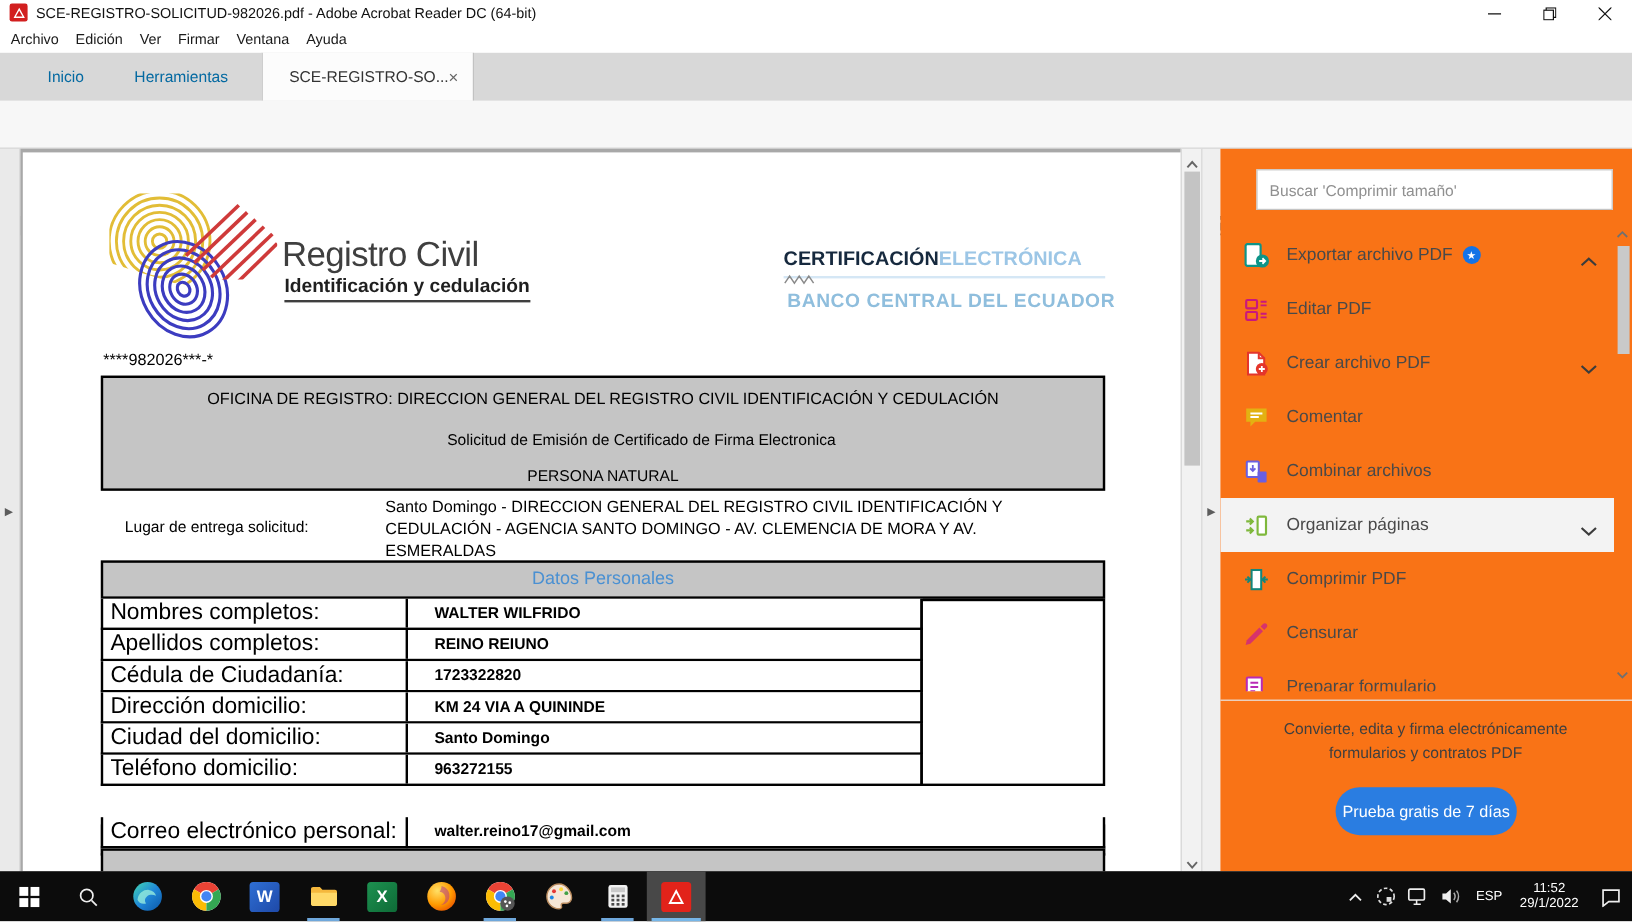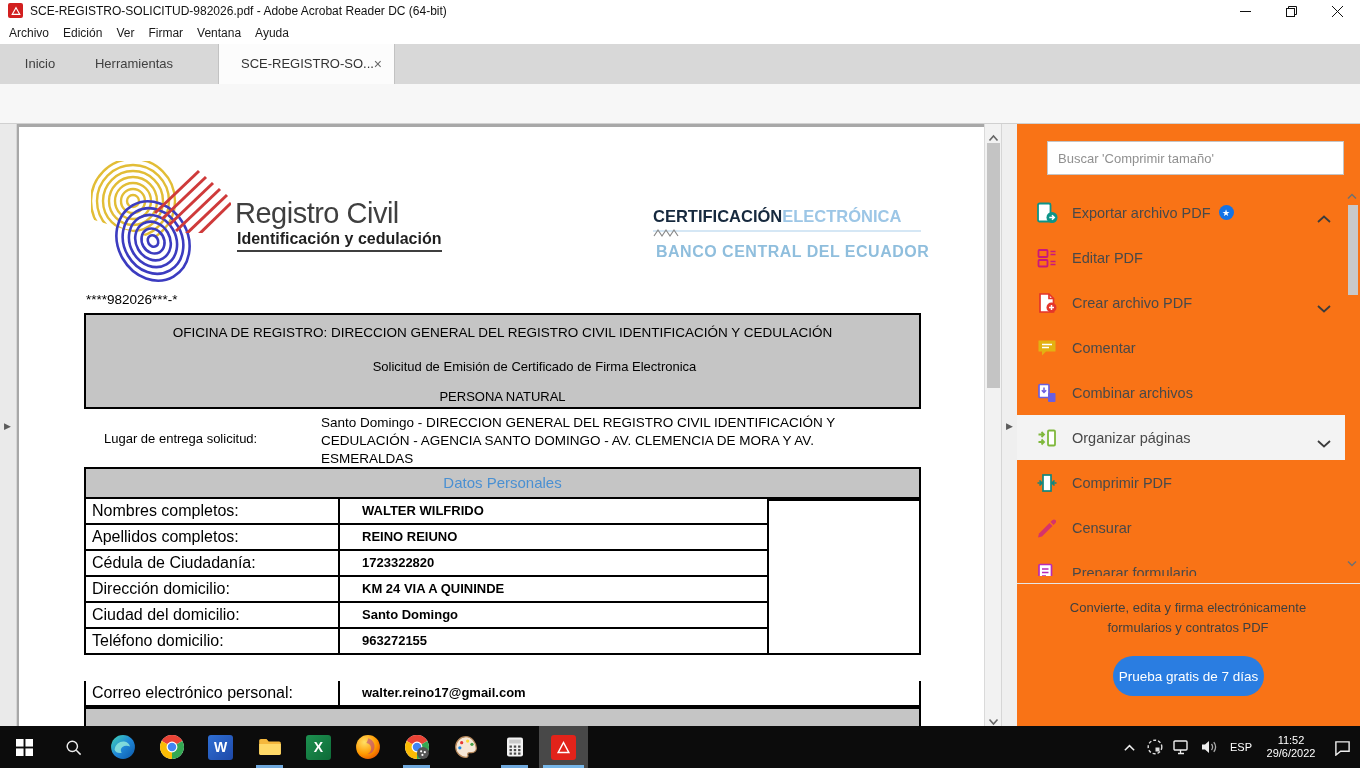--- a/index.html
+++ b/index.html
@@ -9,21 +9,21 @@
   
   .titlebar{left:0;top:0;width:1360px;height:22px;background:#fff;}
   .title-text{left:30px;top:0;height:22px;line-height:22px;font-size:12px;color:#111;white-space:nowrap;}
   .app-ico{left:8px;top:3px;width:15px;height:15px;background:#d21f1f;border-radius:2px;display:flex;align-items:center;justify-content:center;}
   .winbtn{top:0;width:46px;height:22px;display:flex;align-items:center;justify-content:center;color:#111;}
   
   .menubar{left:0;top:22px;width:1360px;height:22px;background:#fff;display:flex;padding-left:2px;box-sizing:border-box;}
   .menu-item{padding:0 7px;line-height:22px;font-size:12px;color:#1a1a1a;white-space:nowrap;}
   
   .tabbar{left:0;top:44px;width:1360px;height:40px;background:#d8d8d8;}
-  .tab{top:0;height:40px;line-height:40px;font-size:13px;color:#404040;text-align:center;}
+  .tab{top:0;height:40px;line-height:40px;font-size:13px;color:#0369a1;text-align:right;}
   .tab-active{background:#fcfcfc;border-left:1px solid #c2c2c2;border-right:1px solid #c2c2c2;color:#333;text-align:left;padding-left:22px;box-sizing:border-box;}
   .tab-close{position:absolute;right:12px;top:0;font-size:14px;color:#666;line-height:40px;}
   .help-circ{left:1139px;top:52px;width:18px;height:18px;border:1.6px solid #444;border-radius:50%;color:#444;font-size:12px;font-weight:bold;display:flex;align-items:center;justify-content:center;}
   .signin{left:1228px;top:44px;height:40px;line-height:40px;font-size:15px;color:#222;}
   
   .toolbar{left:0;top:84px;width:1360px;height:40px;background:#f7f7f7;border-bottom:1px solid #d0d0d0;box-sizing:border-box;}
   .tbi{position:absolute;top:91px;width:26px;height:26px;display:flex;align-items:center;justify-content:center;}
   .tsep{position:absolute;top:92px;width:1px;height:24px;background:#cfcfcf;}
   .pagebox{left:340px;top:94px;width:28px;height:20px;border-bottom:1px solid #9a9a9a;text-align:center;}
   .pagebox input{width:26px;border:none;background:transparent;text-align:center;font-size:12px;font-family:inherit;color:#222;outline:none;}
@@ -47,21 +47,21 @@
   .cert-rule{left:634px;top:103px;width:268px;height:2px;background:#d5e7f5;}
   .bank-line{left:637px;top:116px;font-size:16px;font-weight:bold;color:#8fbedd;letter-spacing:.5px;white-space:nowrap;}
   .stamp{left:67px;top:165px;font-size:13.5px;color:#000;}
   .graybox{left:65px;background:#c5c5c5;border:2px solid #000;box-sizing:border-box;width:837px;}
   .hdrbox{top:186px;height:96px;}
   .hline{position:absolute;left:0;width:100%;text-align:center;color:#000;}
   .datosbar{top:340px;height:32px;text-align:center;line-height:28px;font-size:15px;color:#4a90d2;}
   .delivery-label{left:85px;top:304px;font-size:13px;color:#000;}
   .delivery-val{left:302px;top:287px;font-size:13.5px;color:#000;line-height:18px;white-space:nowrap;}
   .frow{position:absolute;left:65px;height:26px;display:flex;border:2px solid #000;border-top:none;box-sizing:border-box;background:#fff;}
-  .fl{width:252px;padding-left:6px;line-height:23px;font-size:16px;color:#000;box-sizing:border-box;white-space:nowrap;}
+  .fl{width:252px;padding-left:6px;line-height:23px;font-size:19px;color:#000;box-sizing:border-box;white-space:nowrap;}
   .fv{flex:1;border-left:2px solid #000;padding-left:22px;line-height:23px;font-size:13px;color:#000;white-space:nowrap;font-weight:bold;}
   .photobox{left:748px;top:372px;width:154px;height:156px;border:2px solid #000;box-sizing:border-box;}
   .bottombar{top:580px;height:24px;}
   
   .tools-panel{left:1017px;top:124px;width:383px;height:602px;background:#f97316;}
   .tp-search{position:absolute;left:30px;top:17px;width:297px;height:34px;border:1px solid #c4c4c4;box-sizing:border-box;font-size:13px;color:#444;padding:0 10px;font-family:inherit;outline:none;background:#fff;}
   .tp-search::placeholder{color:#909090;}
   .tools-list{position:absolute;left:0;top:66px;width:328px;height:386px;overflow:hidden;}
   .tool-row{position:absolute;left:0;width:328px;height:45px;display:flex;align-items:center;padding-left:18px;box-sizing:border-box;}
   .tool-ic{width:24px;height:24px;margin-right:13px;flex:0 0 24px;display:flex;align-items:center;justify-content:center;}
@@ -694,21 +694,21 @@
       <div class="tray-item" style="width:28px;">
         <svg width="20" height="16" viewBox="0 0 20 16">
             <path d="M2 5.5v5h3l4 3.5v-12L5 5.5z" fill="#eee"></path>
             <path d="M11.5 5a5 5 0 0 1 0 6M13.8 3.2a8 8 0 0 1 0 9.6" stroke="#aaa" fill="none" stroke-width="1.3"></path>
           </svg>
       </div>
       <div class="tray-item tray-txt" style="width:34px;">ESP</div>
       <div class="tray-item" style="width:66px;">
         <div class="clock">
           <div>11:52</div>
-          <div>29/6/2022</div>
+          <div>29/1/2022</div>
         </div>
       </div>
       <div class="tray-item" style="width:36px;">
         <svg width="19" height="17" viewBox="0 0 20 18">
             <path d="M3 3h14v10H8l-5 4z" fill="none" stroke="#eee" stroke-width="1.5"></path>
           </svg>
       </div>
     </div>
   </div>
 

